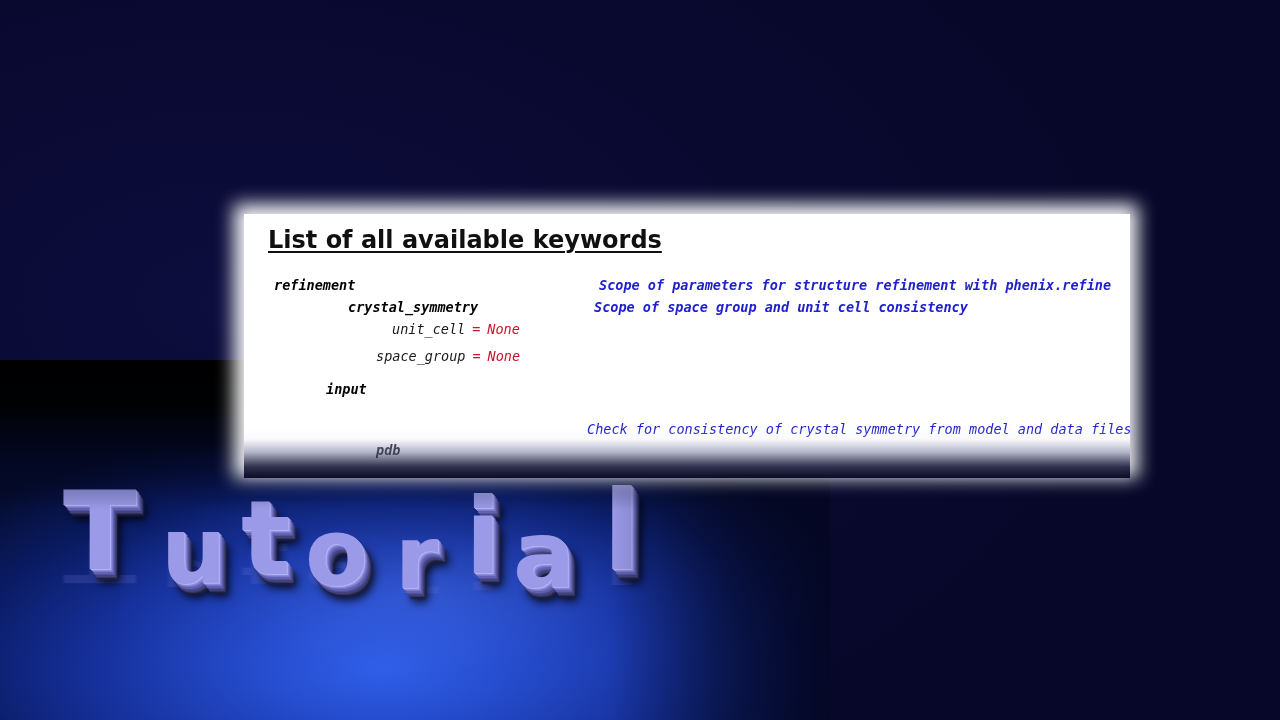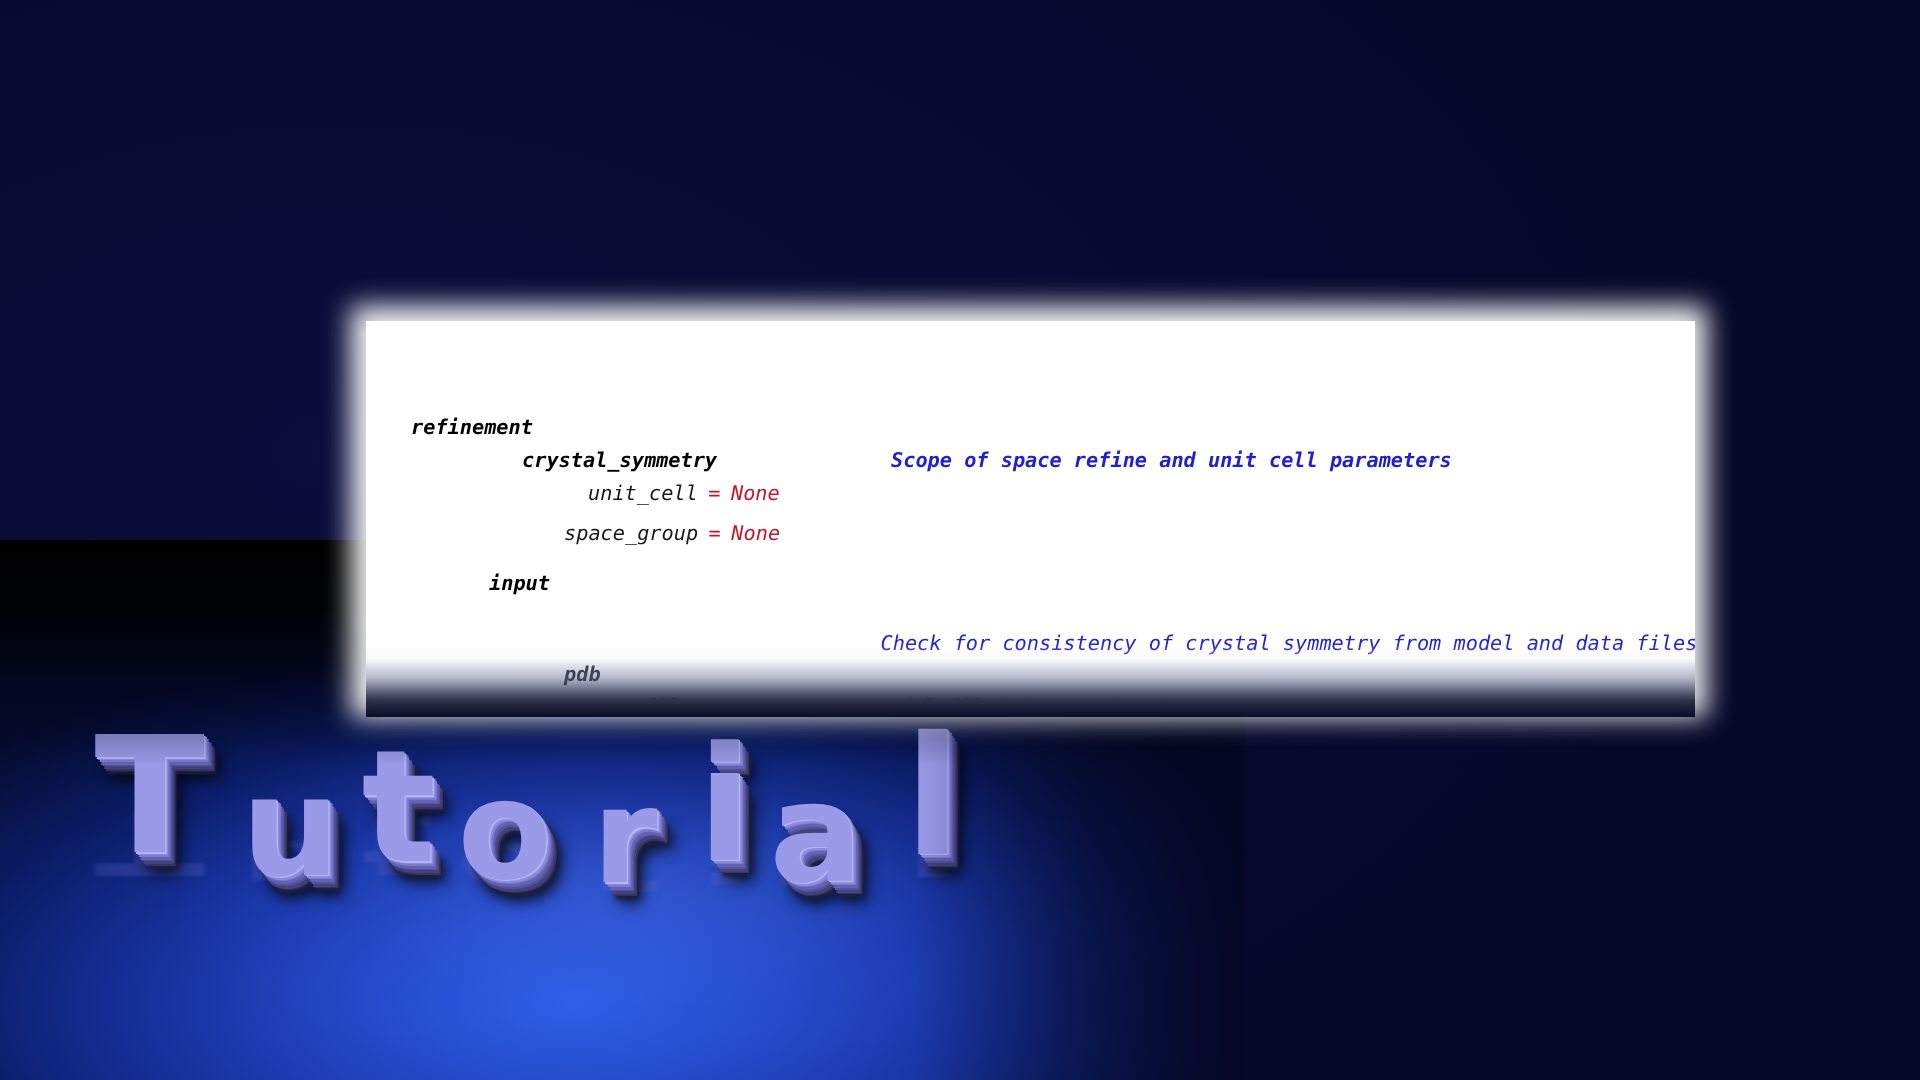--- a/index.html
+++ b/index.html
@@ -231,27 +231,29 @@
 
     <div class="tut-topfade"></div>
     <div class="tut-rightfade"></div>
   </div>
 
 
   <div class="panel-wrap">
     <div class="panel-glow"></div>
     <div class="panel">
 
+      <div class="panel-heading">List of all available keywords</div>
 
       <div class="code">
 
         <div class="code-line" style="left:30px; top:63px;"><span class="kw">refinement</span></div>
+        <div class="code-line doc" style="left:355px; top:63px;">Scope of parameters for structure refinement with phenix.refine</div>
 
         <div class="code-line" style="left:82px; top:85px;margin-left:22px;"><span class="kw">crystal_symmetry</span></div>
-        <div class="code-line doc" style="left:350px; top:85px;">Scope of space refine and unit cell parameters</div>
+        <div class="code-line doc" style="left:350px; top:85px;">Scope of space group and unit cell consistency</div>
 
         <div class="code-line" style="left:148px; top:107px;"><span class="param">unit_cell</span><span class="val" style="padding-left:7px">=</span><span class="val" style="padding-left:7px">None</span></div>
 
         <div class="code-line" style="left:132px; top:134px;"><span class="param">space_group</span><span class="val" style="padding-left:7px">=</span><span class="val" style="padding-left:7px">None</span></div>
 
         <div class="code-line" style="left:82px; top:167px;"><span class="kw">input</span></div>
 
 
         <div class="code-line doc-n" style="left:343px; top:207px;">Check for consistency of crystal symmetry from model and data files</div>
 

